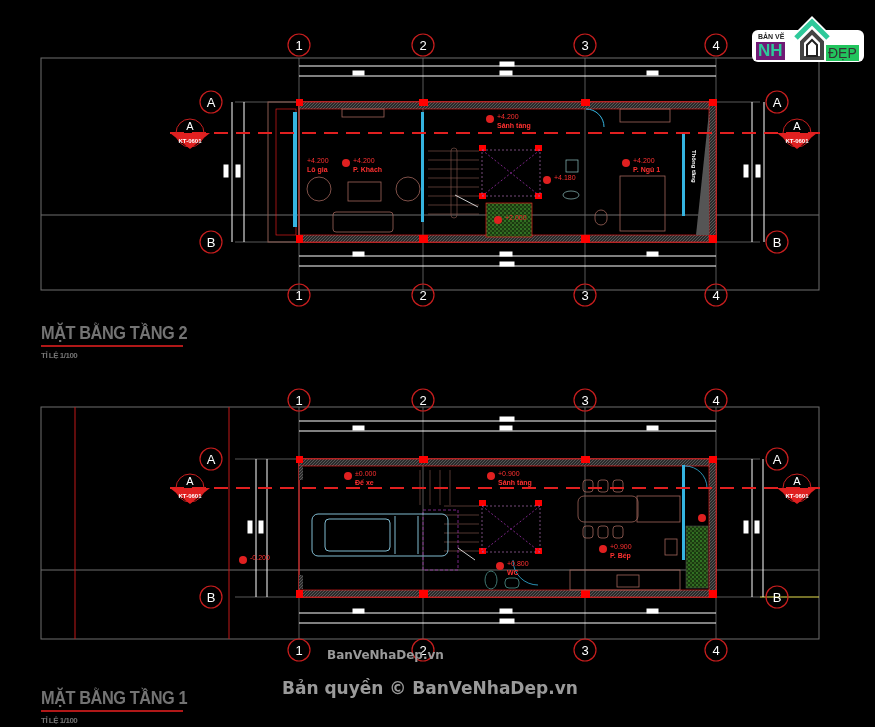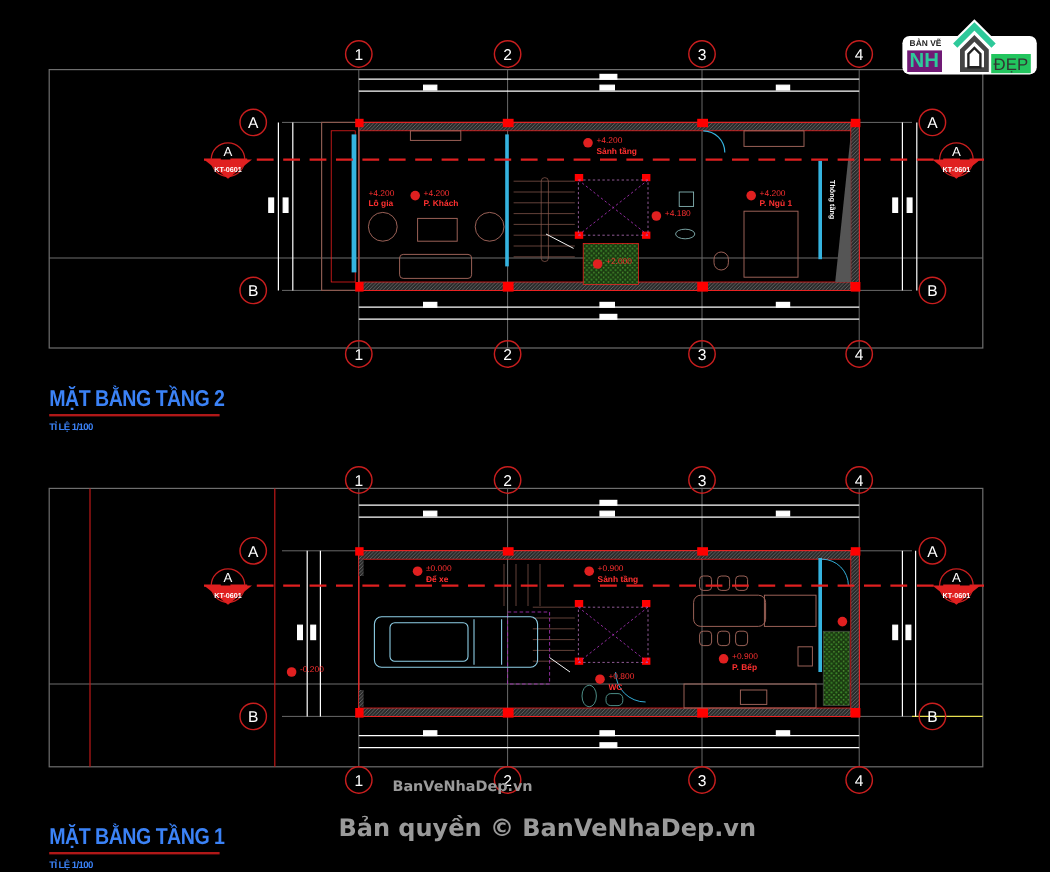--- a/index.html
+++ b/index.html
@@ -1,24 +1,24 @@
 <!DOCTYPE html>
 <html><head>
 <meta charset="utf-8">
 <style>
   html,body{margin:0;padding:0;background:#000;}
   body{width:875px;height:727px;position:relative;overflow:hidden;font-family:"Liberation Sans",sans-serif;}
   svg{position:absolute;left:0;top:0;}
-  .title{position:absolute;color:#3b82f6;font-family:"Liberation Sans",sans-serif;font-weight:bold;letter-spacing:-0.5px;}
+  .title{position:absolute;color:#737373;font-family:"Liberation Sans",sans-serif;font-weight:bold;letter-spacing:-0.5px;}
   .title .main{font-size:19px;display:block;line-height:22px;transform:scaleX(0.86);transform-origin:left;}
   .title .rule{display:block;height:2px;background:#b01818;width:142px;margin-top:1px;}
   .title .scale{font-size:8px;display:block;margin-top:4px;}
   .wm{position:absolute;color:#9a9a9a;font-weight:bold;font-family:"DejaVu Sans",sans-serif;white-space:nowrap;}
   .wm1{left:327px;top:648px;font-size:12px;}
-  .wm2{left:282px;top:678px;font-size:20px;}
+  .wm2{left:282px;top:678px;font-size:17px;}
   .logo{position:absolute;left:750px;top:12px;width:118px;height:54px;}
   .logo .small{position:absolute;left:6px;top:21px;font-size:7px;color:#222;font-weight:bold;background:#fff;padding:0 2px;}
   .logo .nh{position:absolute;left:6px;top:30px;font-size:17px;font-weight:bold;color:#2ec99a;background:#701a75;padding:0 2px;line-height:18px;}
   .logo .dep{position:absolute;left:76px;top:33px;font-size:14px;color:#333;background:#22c55e;padding:0 2px;line-height:16px;}
 </style>
 </head>
 <body>
 
 <svg width="875" height="727" viewBox="0 0 875 727">
   <defs>

